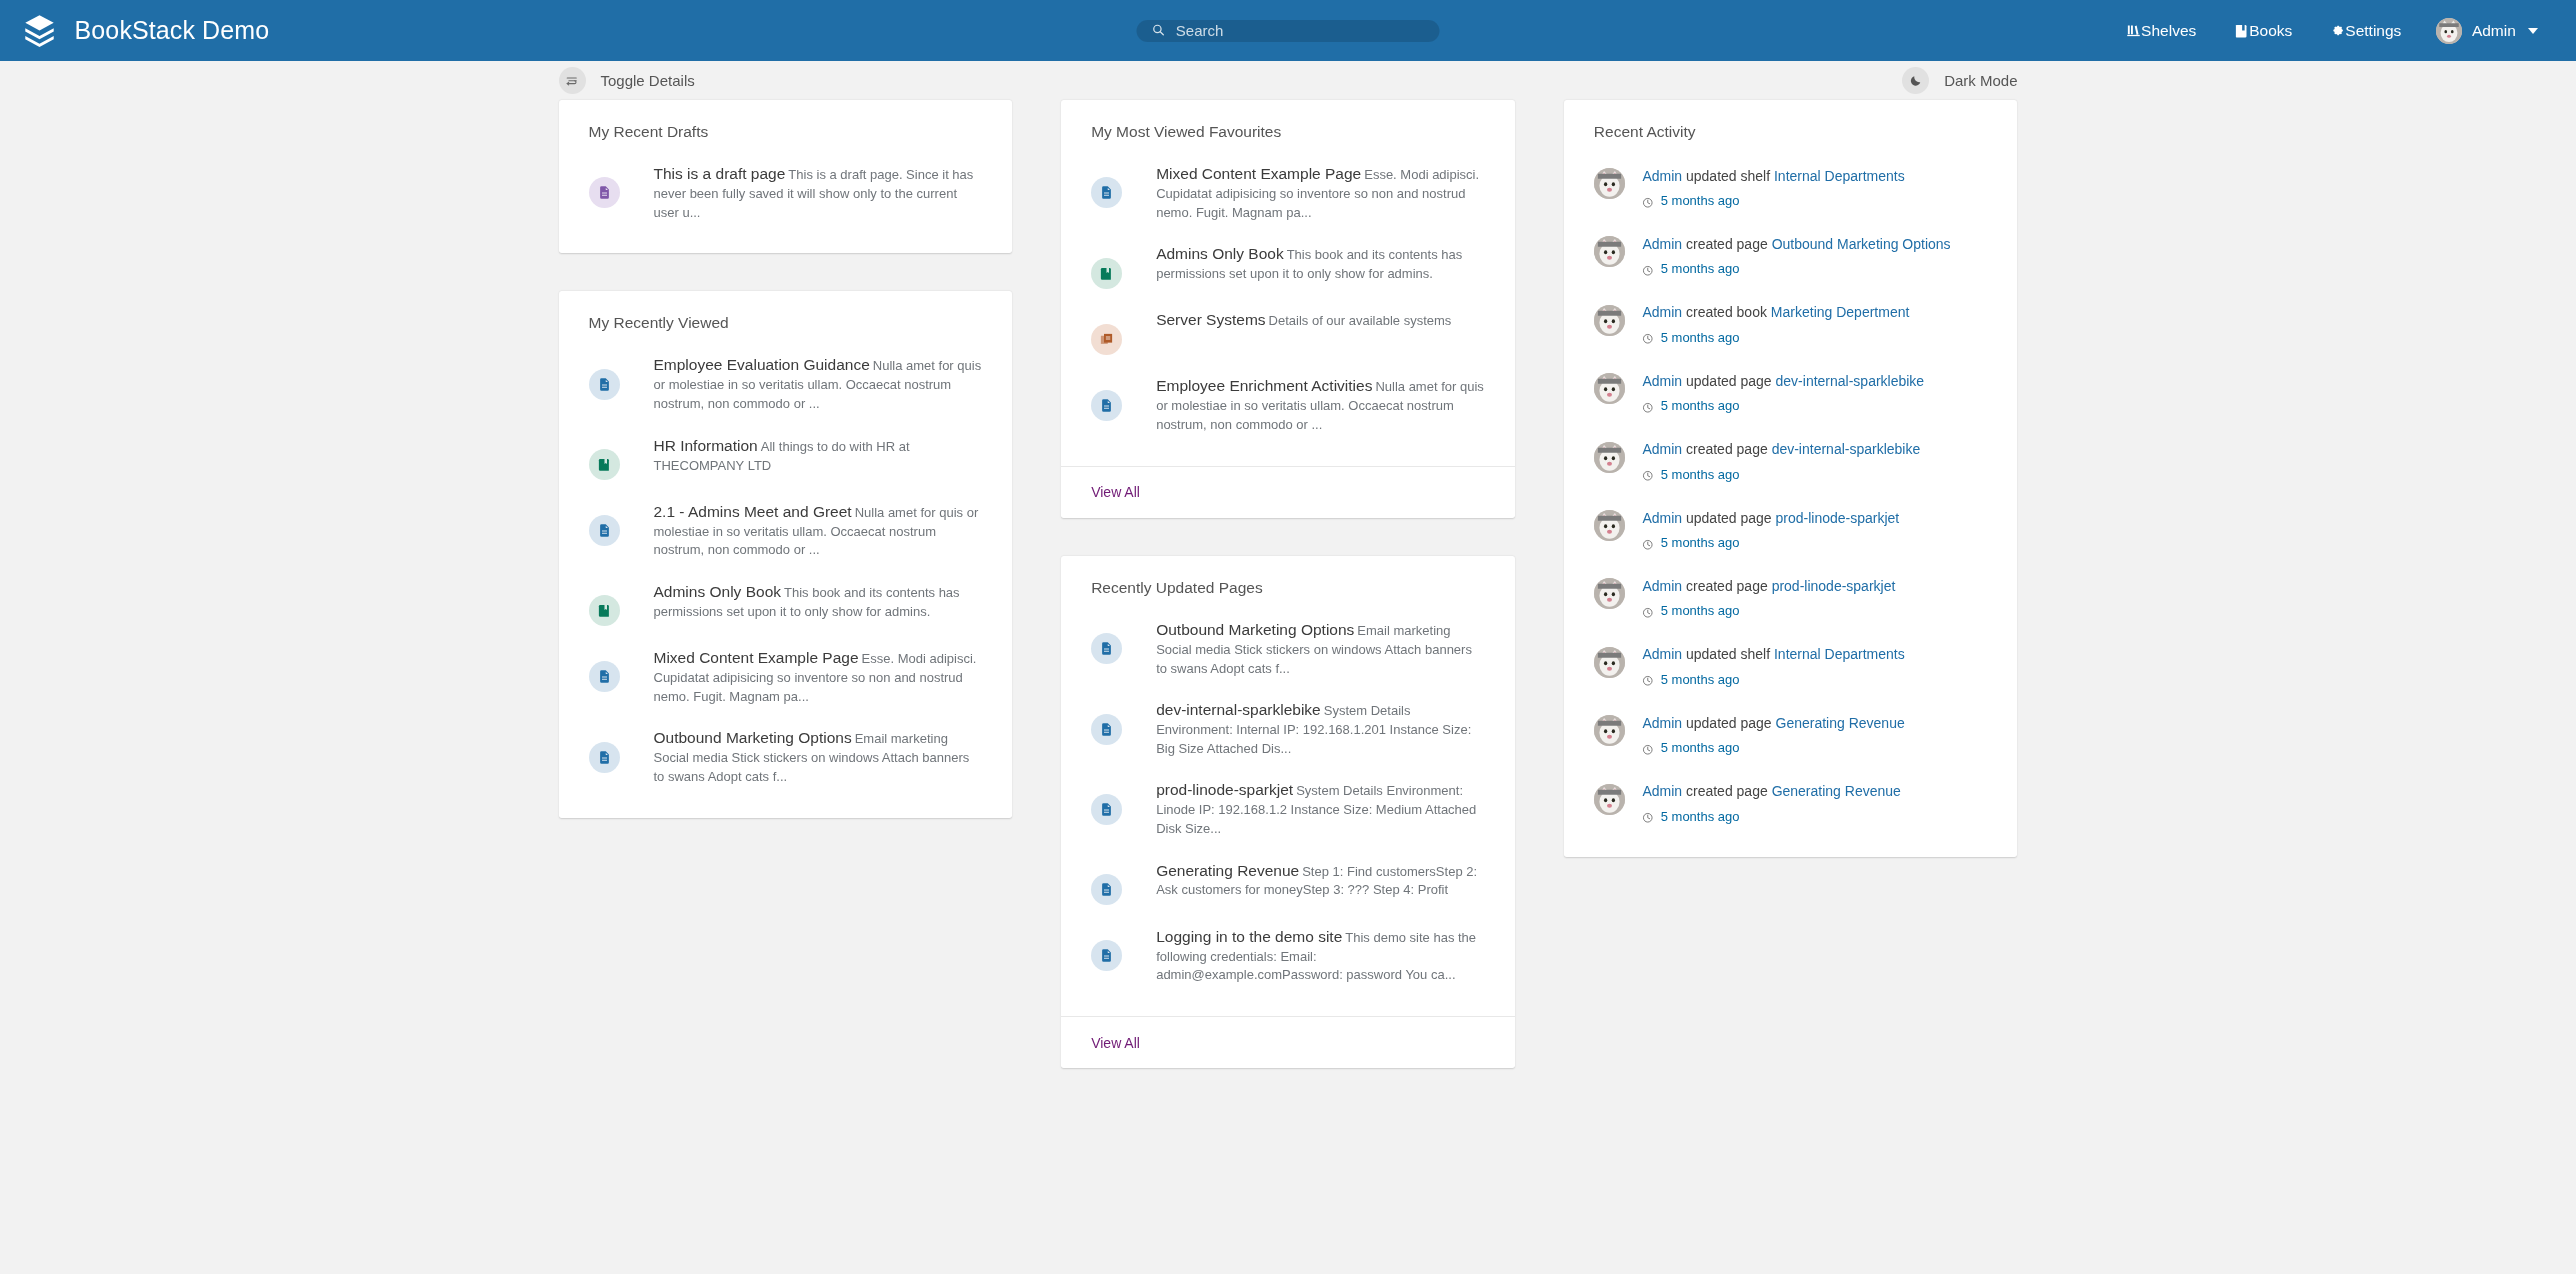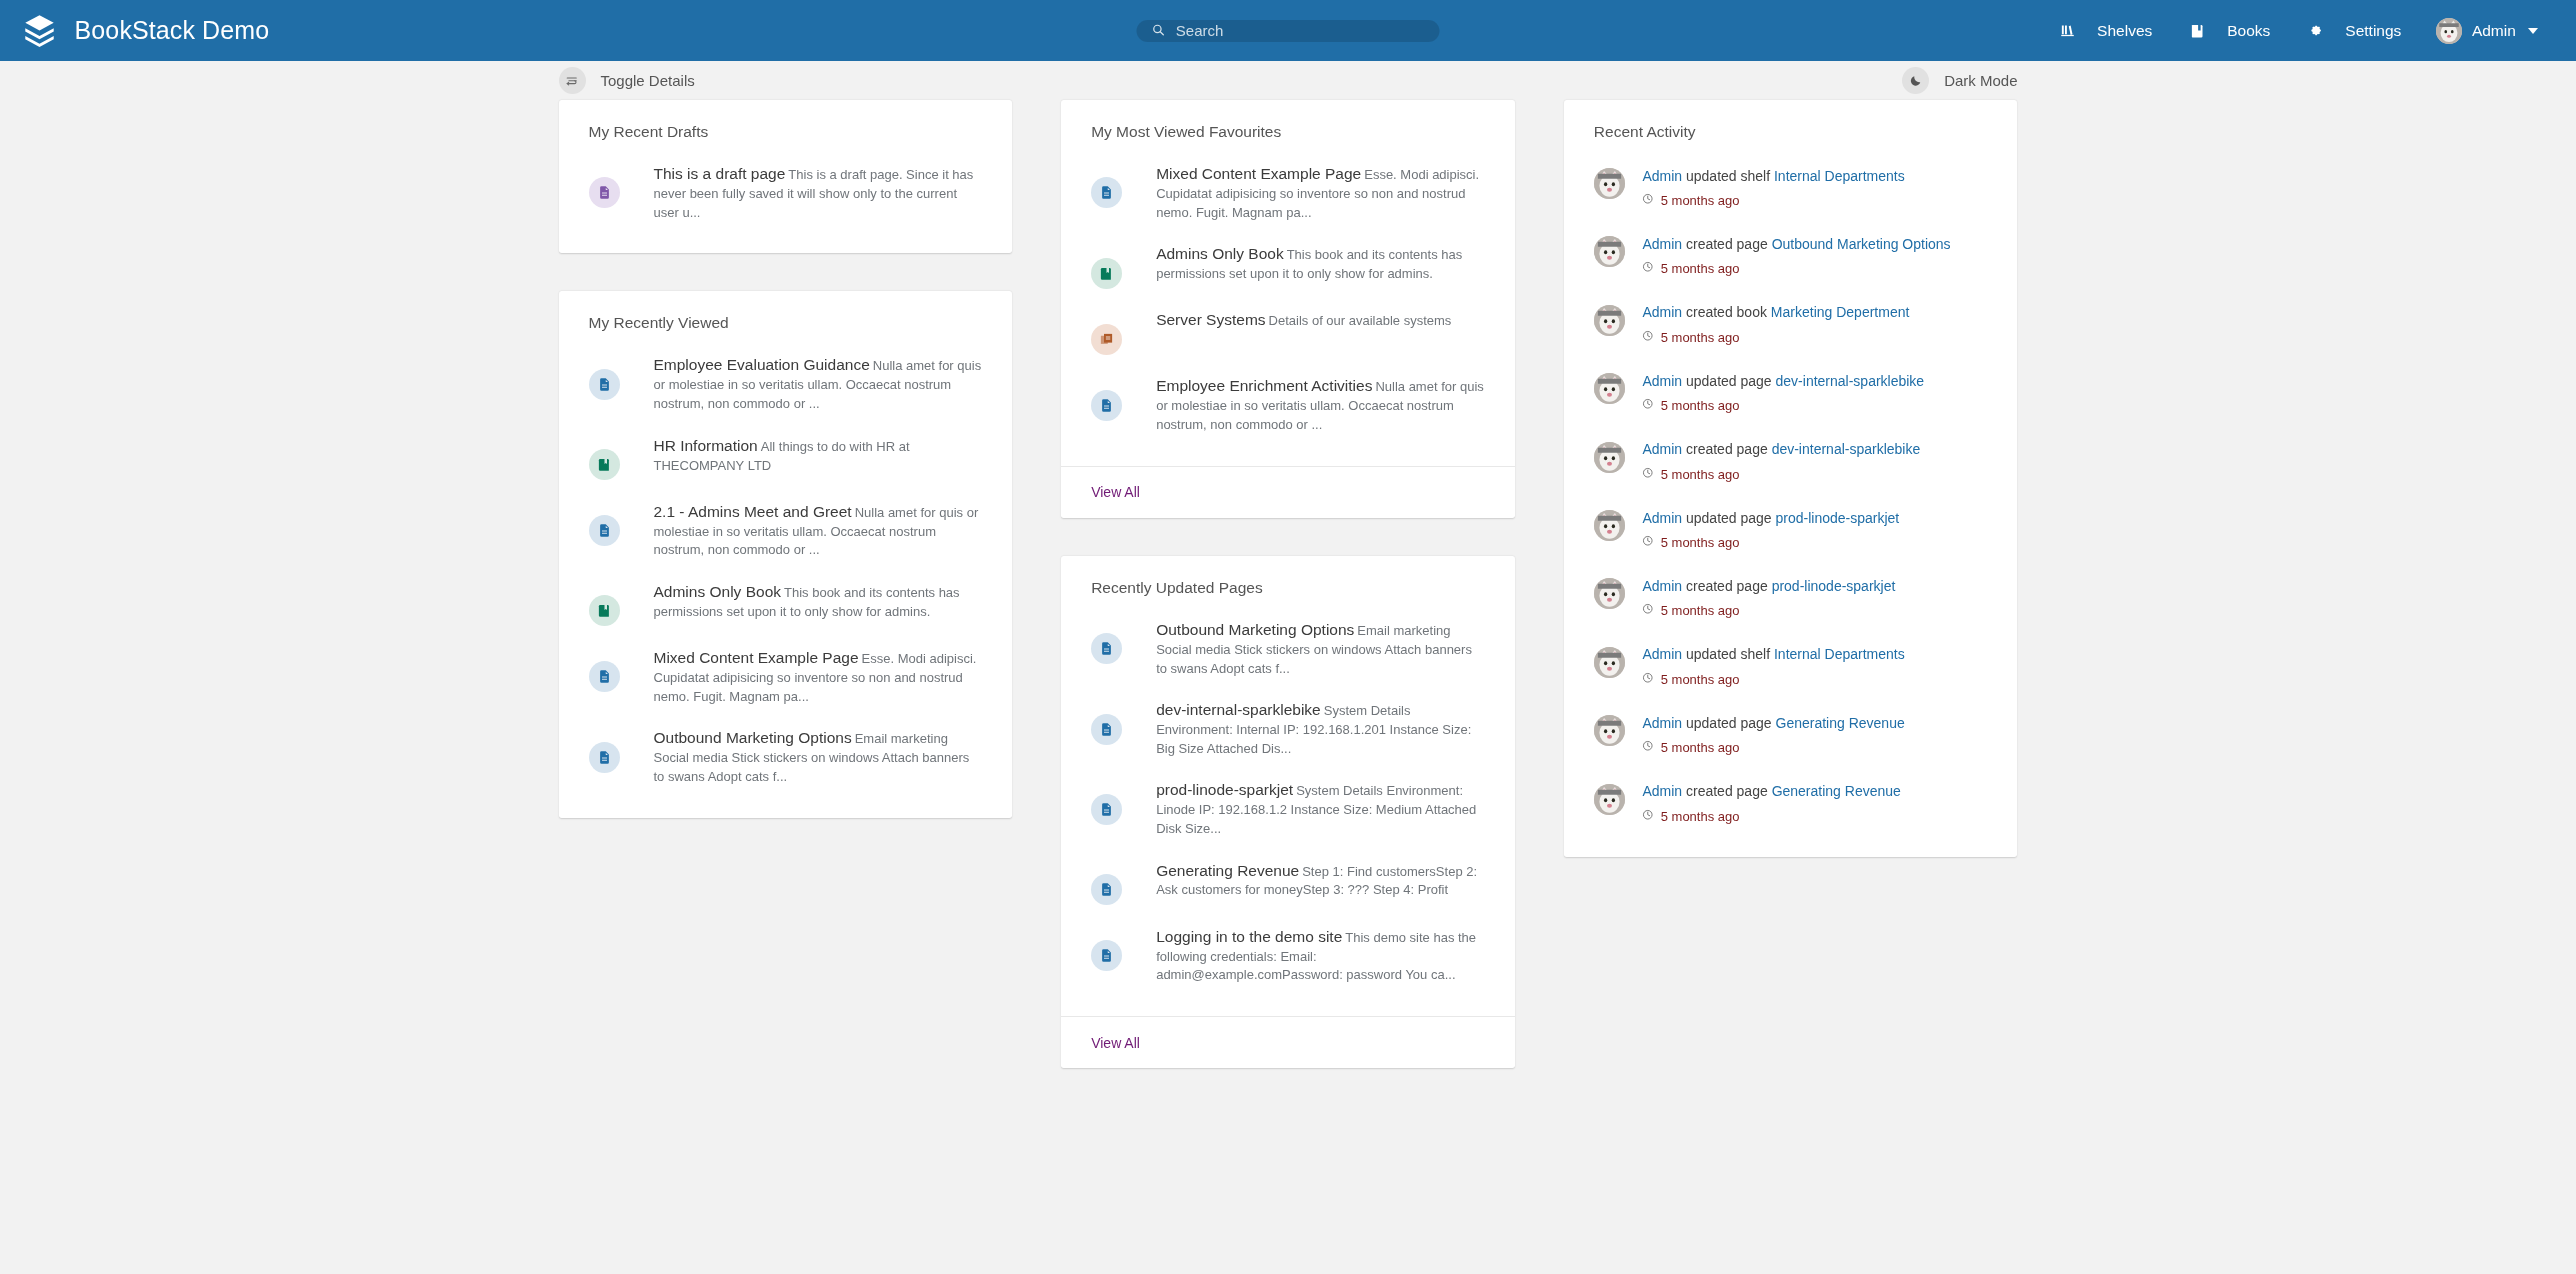--- a/index.html
+++ b/index.html
@@ -68,21 +68,21 @@
 
   .header-nav {
     margin-left: auto;
     display: flex;
     align-items: center;
     gap: 0;
   }
   .nav-link {
     display: flex;
     align-items: center;
-    gap: 22px;
+    gap: 0;
     color: #fff;
     font-size: 15.5px;
     text-decoration: none;
     padding: 0 19px;
     white-space: nowrap;
   }
   .nav-ico { width: 15px; height: 15px; flex: none; display: block; }
   .user-menu {
     display: flex;
     align-items: center;
@@ -233,25 +233,25 @@
     margin-top: 1.4px;
   }
   .activity-text {
     font-size: 14px;
     line-height: 1.4;
     color: #444;
   }
   .activity-text a { color: #206ea7; text-decoration: none; }
   .activity-meta {
     display: flex;
-    align-items: flex-start;
+    align-items: flex-end;
     gap: 6.8px;
     margin-top: 6.8px;
     font-size: 13px;
-    color: #7f1d1d;
+    color: #0369a1;
   }
   .clock-ico { width: 11.5px; height: 11.5px; display: block; flex: none; }
 </style>
 </head>
 <body>
 
 <div class="header">
   <a href="#" class="brand">
     <span>
       <svg class="brand-logo" viewBox="0 0 32 32" fill="#ffffff">

